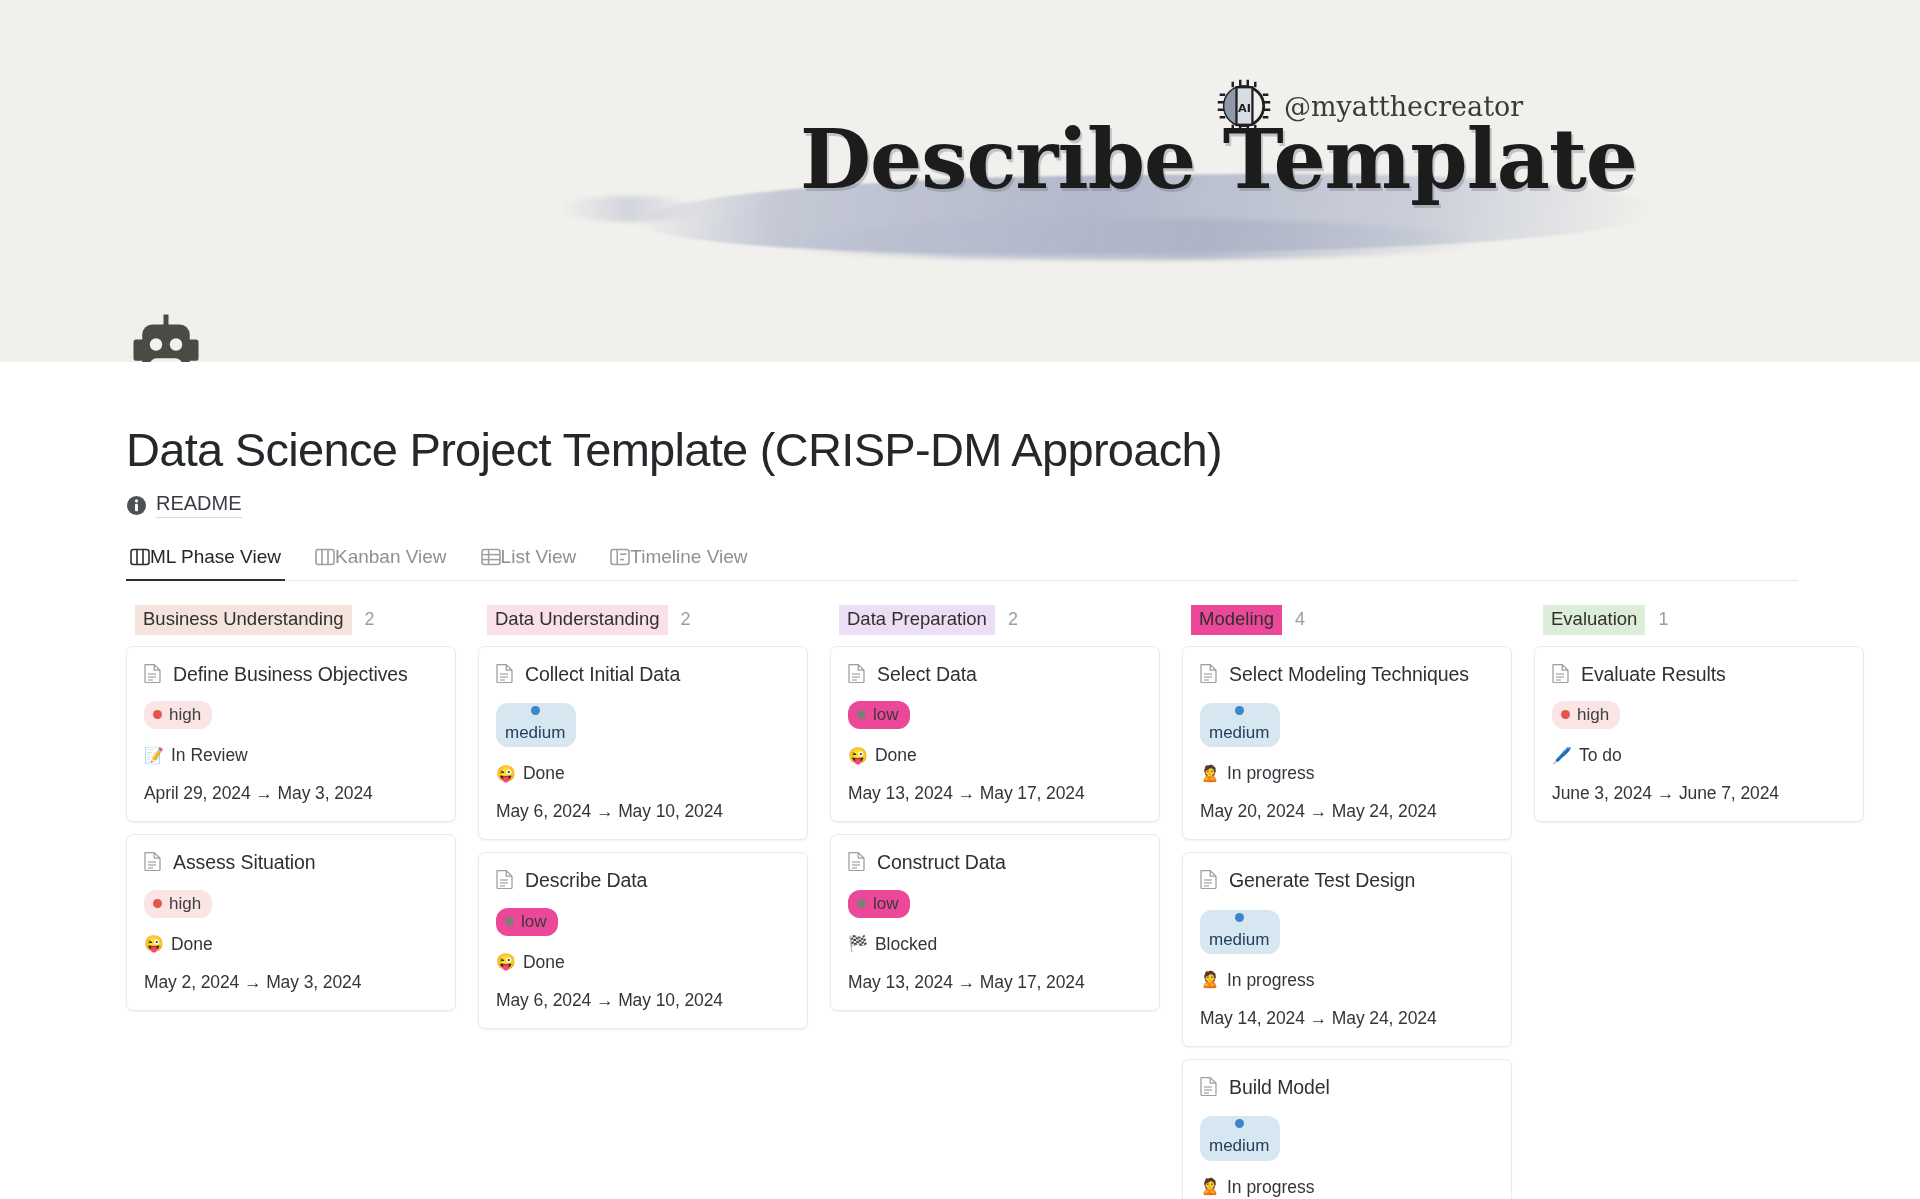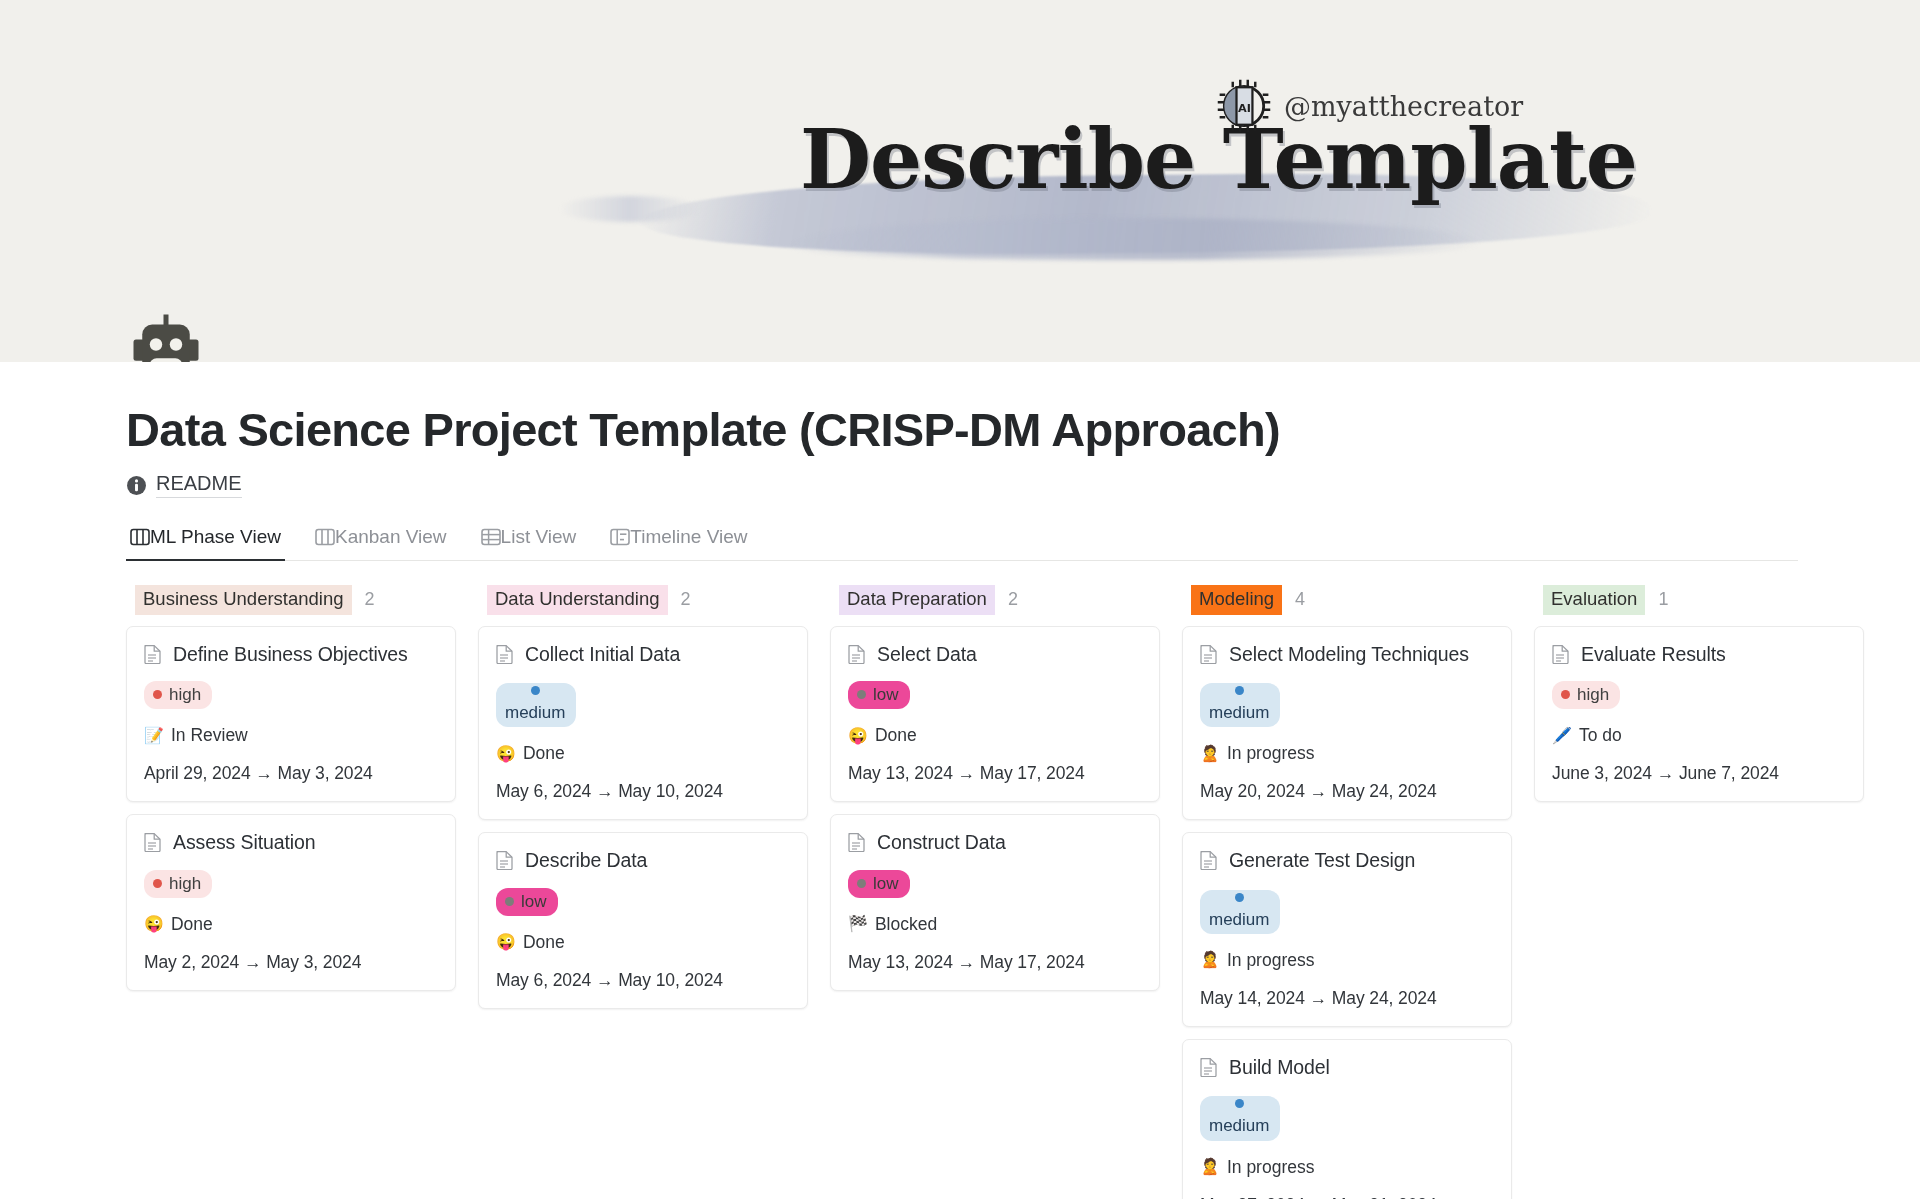--- a/index.html
+++ b/index.html
@@ -107,23 +107,23 @@
   }
   .robot-svg { width: 80px; height: 80px; display: block; }
 
   
   .page {
     position: relative;
     padding: 0 0 0 0;
     background: #fff;
   }
   .page-title {
-    margin: 40px 0 0 126px;
+    margin: 60px 0 0 126px;
     font-size: 47px;
-    font-weight: 700;
+    font-weight: 400;
     letter-spacing: -0.7px;
     color: #25282b;
   }
   .readme-row {
     display: flex;
     align-items: center;
     gap: 9px;
     margin: 15px 0 0 126px;
   }
   .info-icon { width: 21px; height: 21px; display: block; }
@@ -195,21 +195,21 @@
   .card {
     background: #fff;
     border: 1px solid #eaeaea;
     border-radius: 7px;
     box-shadow: 0 1px 2px rgba(15,15,15,0.06);
     padding: 16px 17px 17px 17px;
     margin-bottom: 12px;
   }
   .card-title-row {
     display: flex;
-    align-items: center;
+    align-items: flex-start;
     gap: 12px;
     margin-bottom: 16px;
   }
   .doc-icon { width: 17px; height: 20px; display: block; flex: 0 0 17px; }
   .card-title {
     font-size: 19.5px;
     color: #2d3136;
     letter-spacing: -0.1px;
     line-height: 1.15;
   }
@@ -466,21 +466,21 @@
           </div><div class="prio prio-low">
             <span class="dot"></span>
             <span>low</span>
           </div><div class="status-row">
             <span class="status-emoji">🏁</span>
             <span>Blocked</span>
           </div><div class="date-row">May 13, 2024 → May 17, 2024</div></div>
       </div>
       <div class="column">
         <div class="col-head">
-          <span class="col-chip" style="background:#f97316">Modeling</span>
+          <span class="col-chip" style="background:#ec4899">Modeling</span>
           <span class="col-count">4</span>
         </div>
         <div class="card"><div class="card-title-row">
             <span>
               <svg class="doc-icon" viewBox="0 0 17 20" aria-hidden="true">
                 <path d="M1 1.6h9.2L16 7.2V18.4a1.2 1.2 0 0 1-1.2 1.2H2.2A1.2 1.2 0 0 1 1 18.4V2.8A1.2 1.2 0 0 1 2.2 1.6z" fill="#fff" stroke="#9b9ea3" stroke-width="1.25" stroke-linejoin="round"></path>
                 <path d="M10.2 1.6V7.2H16" fill="none" stroke="#9b9ea3" stroke-width="1.25" stroke-linejoin="round"></path>
                 <line x1="4" y1="11" x2="12" y2="11" stroke="#9b9ea3" stroke-width="1.15"></line>
                 <line x1="4" y1="14" x2="12" y2="14" stroke="#9b9ea3" stroke-width="1.15"></line>
                 <line x1="4" y1="17" x2="9" y2="17" stroke="#9b9ea3" stroke-width="1.15"></line>

